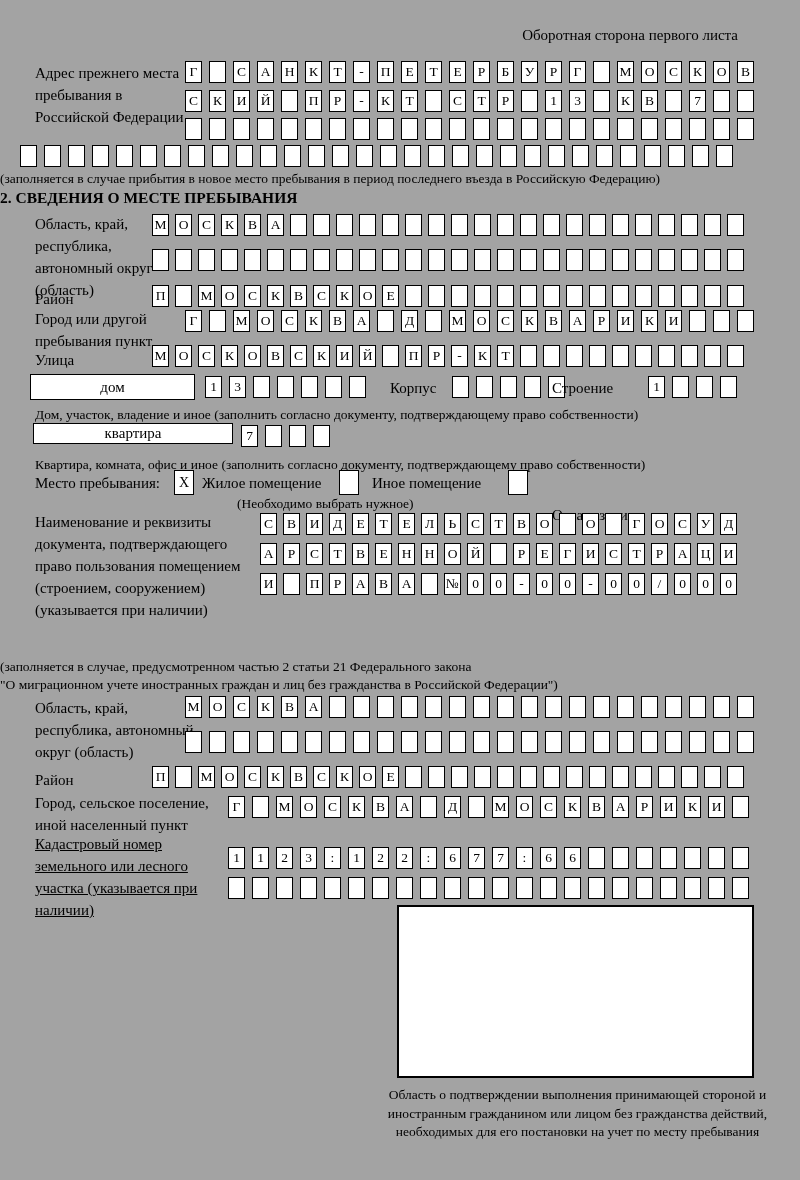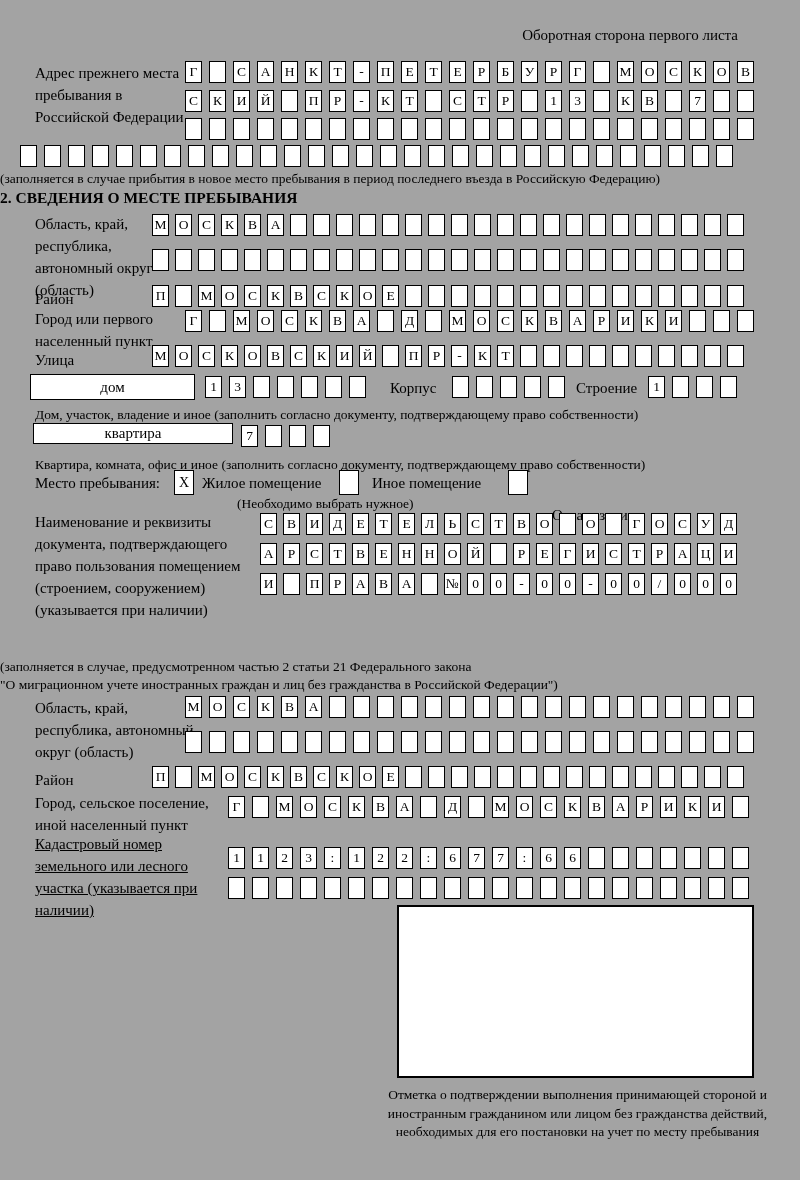--- a/index.html
+++ b/index.html
@@ -223,21 +223,21 @@
       <span class="cell"></span>
       <span class="cell"></span>
       <span class="cell"></span>
       <span class="cell"></span>
       <span class="cell"></span>
       <span class="cell"></span>
       <span class="cell"></span>
       <span class="cell"></span>
     </div>
 
-  <div class="abs lbl" style="left:35px;top:308px;width:155px;">Город или первого населенный пункт</div>
+  <div class="abs lbl" style="left:35px;top:308px;width:155px;">Город или другой пребывания пункт</div>
   <div class="cellrow" style="left:185px;top:310px;">
       <span class="cell">Г</span>
       <span class="cell"></span>
       <span class="cell">М</span>
       <span class="cell">О</span>
       <span class="cell">С</span>
       <span class="cell">К</span>
       <span class="cell">В</span>
       <span class="cell">А</span>
       <span class="cell"></span>
@@ -299,21 +299,21 @@
       <span class="cell"></span>
     </div>
   <div class="abs lbl" style="left:390px;top:377px;">Корпус</div>
   <div class="cellrow" style="left:452px;top:376px;">
       <span class="cell"></span>
       <span class="cell"></span>
       <span class="cell"></span>
       <span class="cell"></span>
       <span class="cell"></span>
     </div>
-  <div class="abs lbl" style="left:576px;top:377px;text-align:right;">Строение</div>
+  <div class="abs lbl" style="left:552px;top:377px;text-align:right;">Строение</div>
   <div class="cellrow" style="left:648px;top:376px;">
       <span class="cell">1</span>
       <span class="cell"></span>
       <span class="cell"></span>
       <span class="cell"></span>
     </div>
   <div class="abs cap" style="left:35px;top:406px;">Дом, участок, владение и иное (заполнить согласно документу, подтверждающему право собственности)</div>
 
   <div class="abs wbox" style="left:33px;top:423px;width:200px;height:21px;">квартира</div>
   <div class="cellrow" style="left:241px;top:425px;">
@@ -561,15 +561,15 @@
       <span class="cell"></span>
       <span class="cell"></span>
       <span class="cell"></span>
       <span class="cell"></span>
       <span class="cell"></span>
       <span class="cell"></span>
       <span class="cell"></span>
     </div>
 
   <div class="abs stamp" style="left:397px;top:905px;width:357px;height:173px;"></div>
-  <div class="abs cap" style="left:385px;top:1086px;width:385px;text-align:center;line-height:18.5px;">Отметка о подтверждении выполнения принимающей стороной и иностранным гражданином или лицом без гражданства действий, необходимых для его постановки на учет по месту пребывания</div>
+  <div class="abs cap" style="left:385px;top:1086px;width:385px;text-align:center;line-height:18.5px;">Область о подтверждении выполнения принимающей стороной и иностранным гражданином или лицом без гражданства действий, необходимых для его постановки на учет по месту пребывания</div>
 
 </div>
 
 </body></html>

